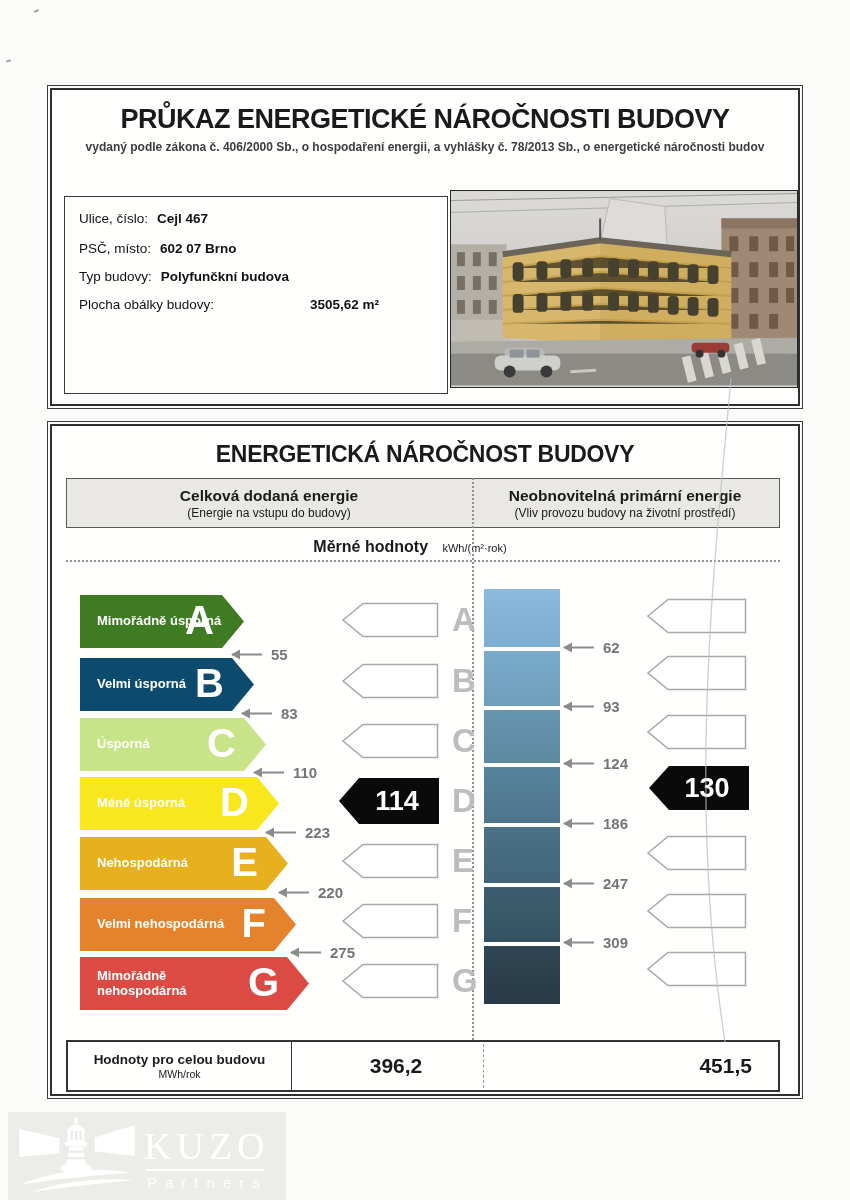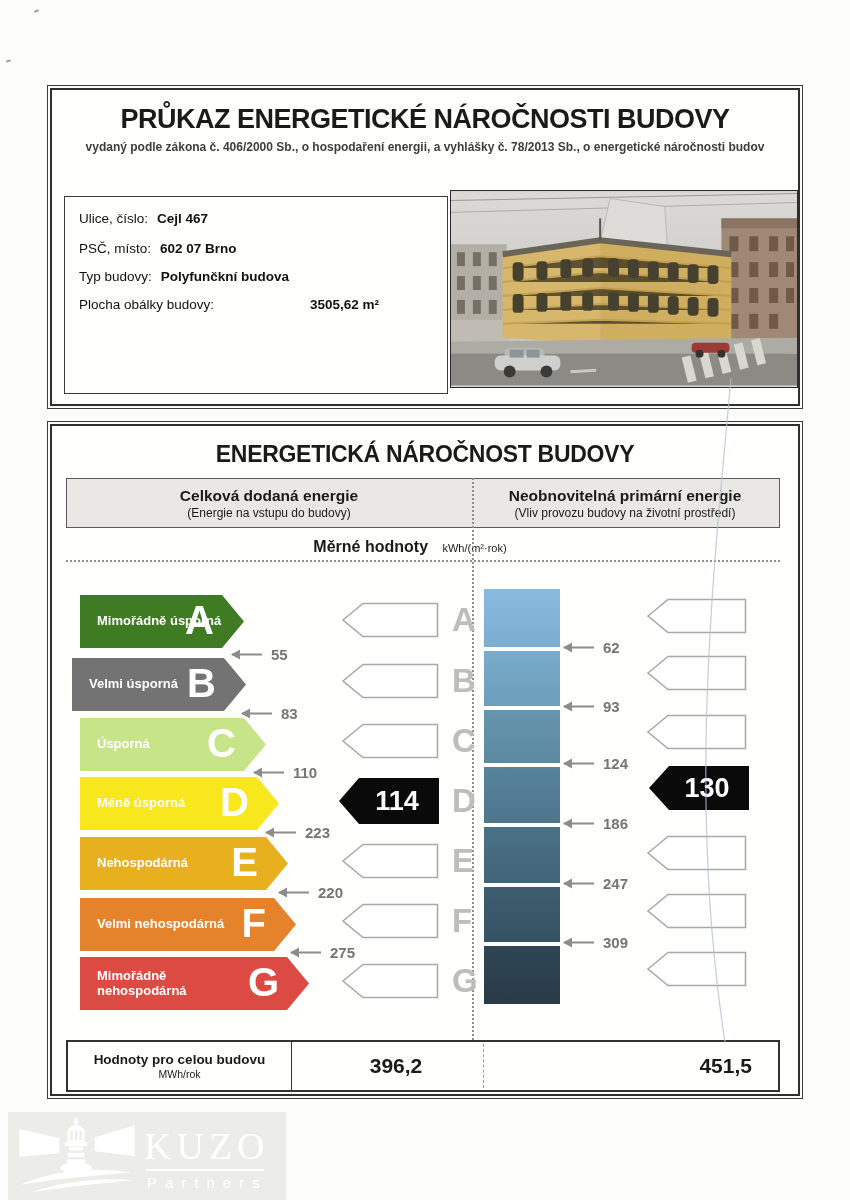--- a/index.html
+++ b/index.html
@@ -198,21 +198,21 @@
       <span style="font-size:11px;margin-left:10px;">kWh/(m²·rok)</span>
     </div>
 
     <div class="doth" style="left:14px;top:134px;width:714px;"></div>
     <div class="dotv" style="left:420px;top:52px;height:562px;"></div>
 
     <div class="band" style="left:28px;top:169px;width:164px;background:#3e7b22;">
       <div class="blabel">Mimořádně úsporná</div>
       <div class="bletter">A</div>
     </div>
-    <div class="band" style="left:20px;top:232px;width:174px;background:#737373;">
+    <div class="band" style="left:28px;top:232px;width:174px;background:#0c4a6e;">
       <div class="blabel">Velmi úsporná</div>
       <div class="bletter">B</div>
     </div>
     <div class="band" style="left:28px;top:292px;width:186px;background:#c8e488;">
       <div class="blabel">Úsporná</div>
       <div class="bletter">C</div>
     </div>
     <div class="band" style="left:28px;top:351px;width:199px;background:#f8e71c;">
       <div class="blabel">Méně úsporná</div>
       <div class="bletter">D</div>

